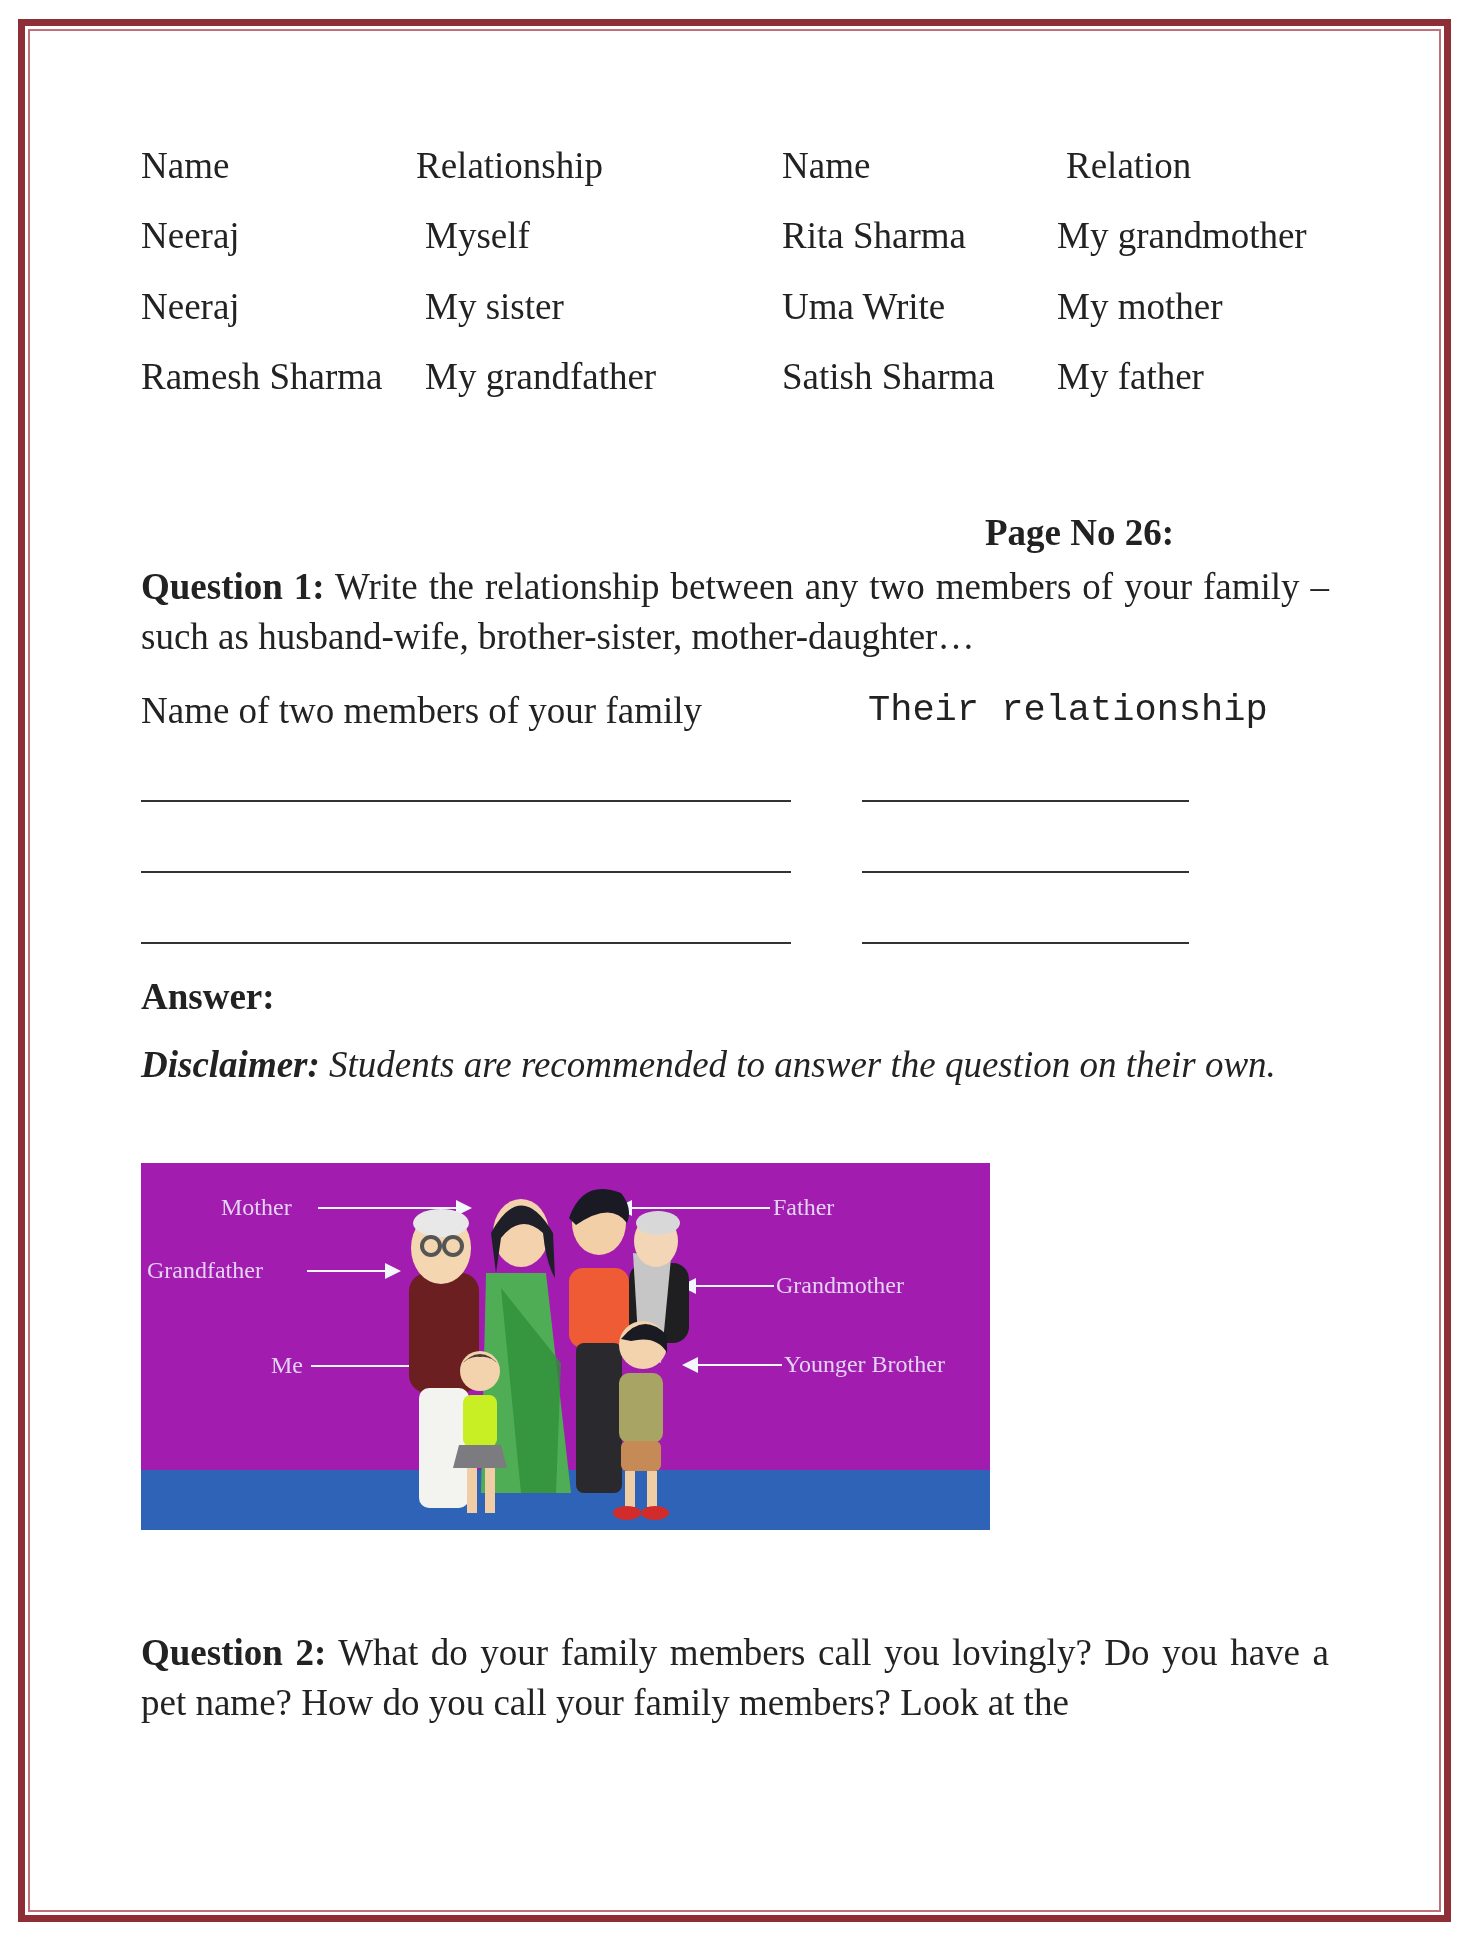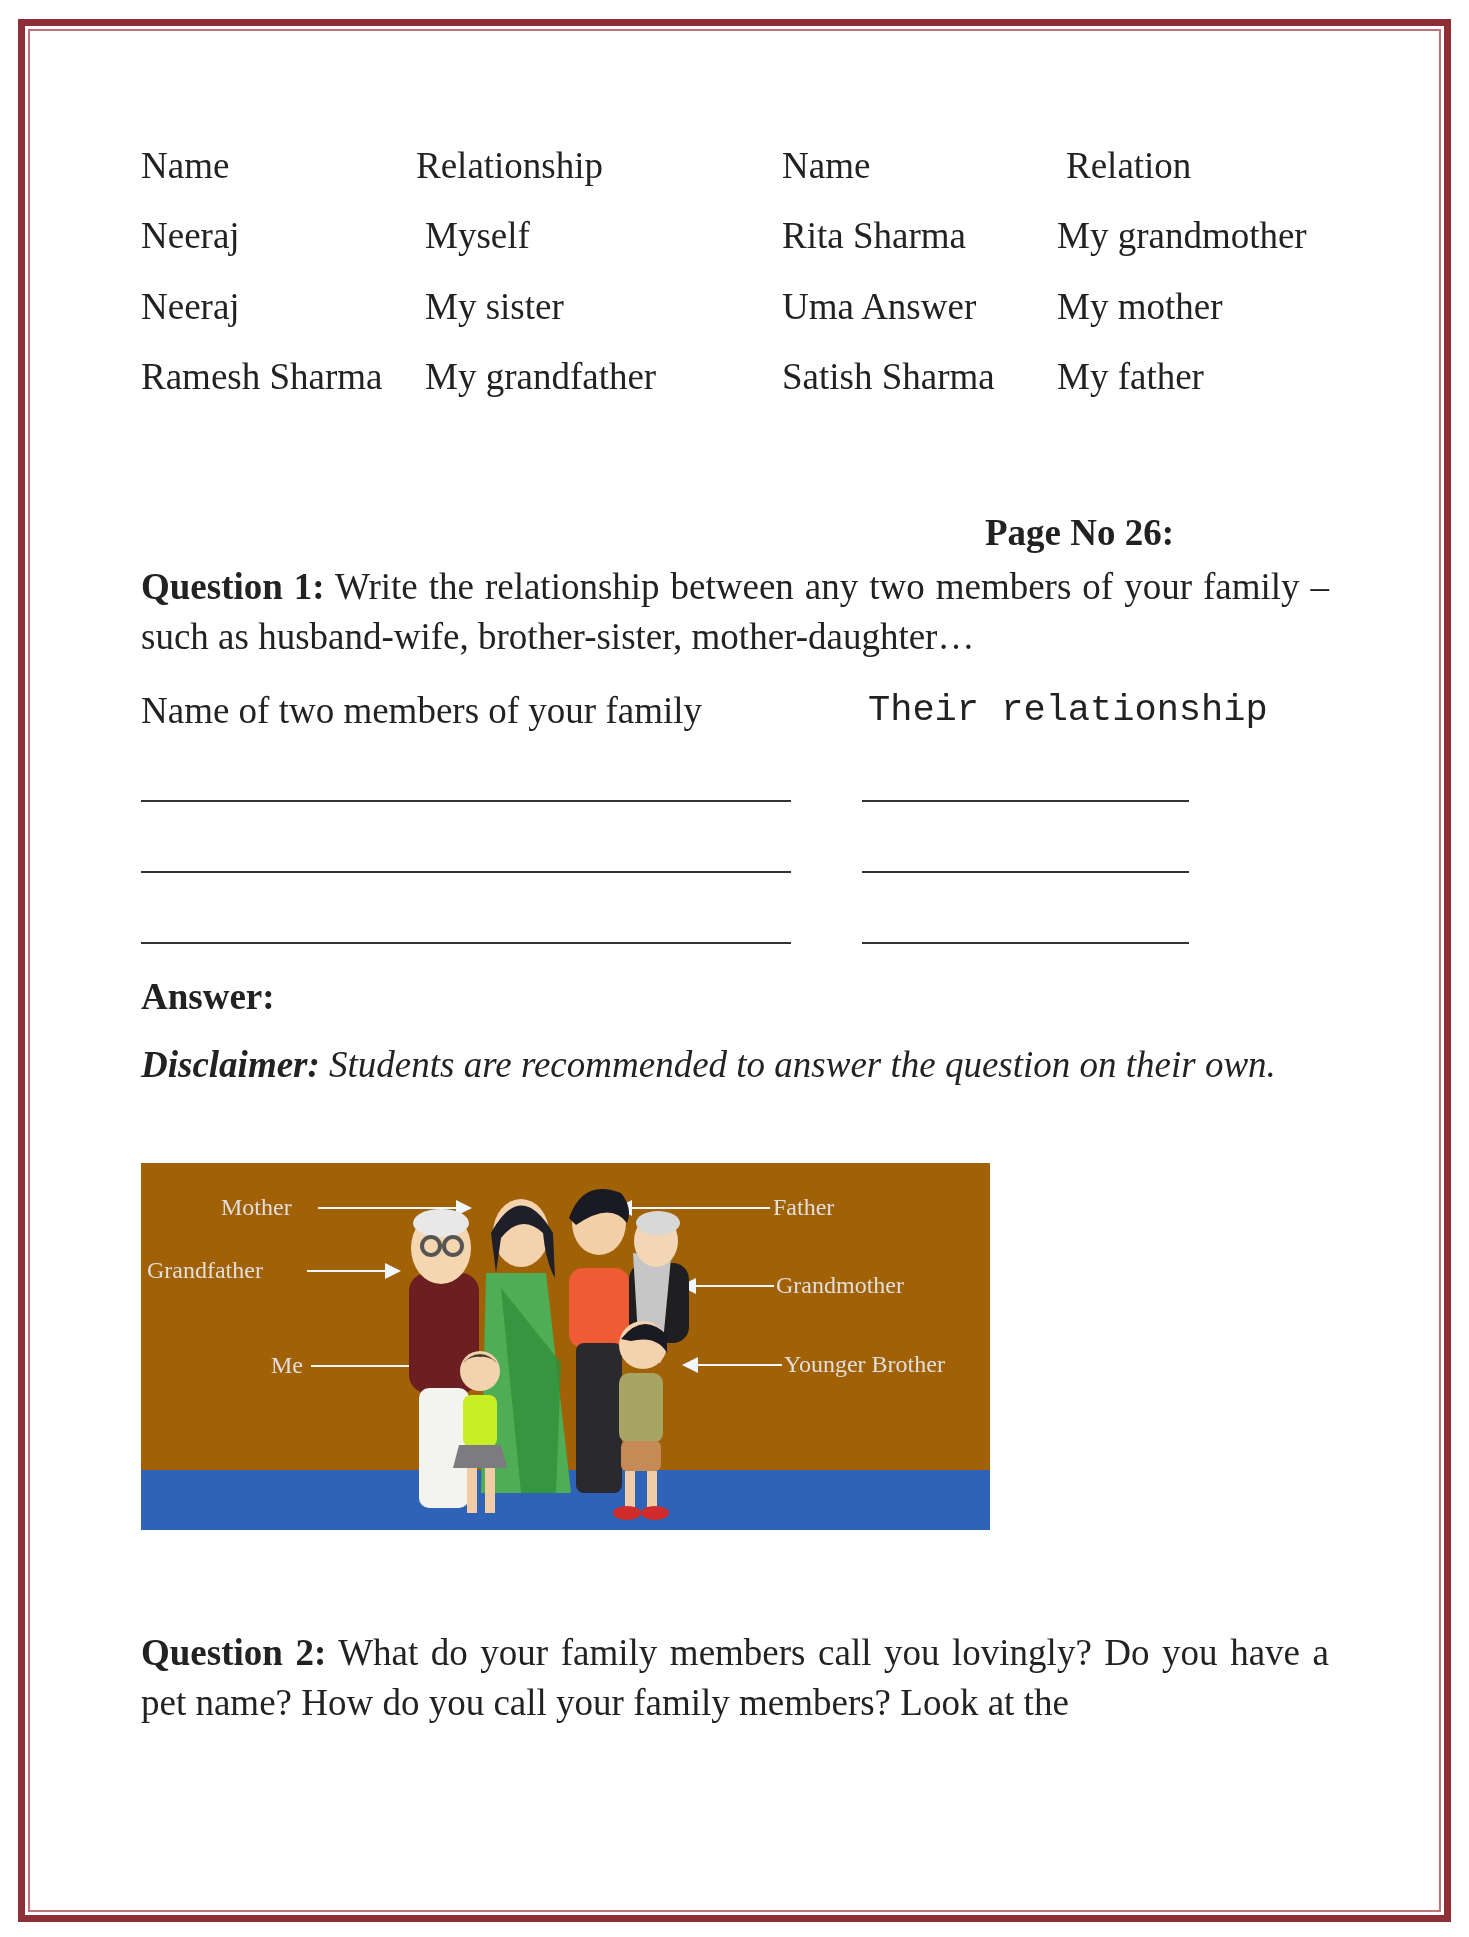--- a/index.html
+++ b/index.html
@@ -21,21 +21,21 @@
   .b { font-weight: bold; }
   .i { font-style: italic; }
   .para {
     position: absolute; left: 141px; width: 1188px;
     font-size: 37px; line-height: 50px; text-align: justify; text-align-last: left;
   }
   .para .lbl { font-weight: bold; }
   .blank { position: absolute; height: 0; border-top: 2px solid #333; }
   .figure {
     position: absolute; left: 141px; top: 1163px; width: 849px; height: 367px;
-    background: #a16207; overflow: hidden;
+    background: #a21caf; overflow: hidden;
   }
   .figure .floor { position: absolute; left: 0; right: 0; bottom: 0; height: 60px; background: #2f63b7; }
   .fig-label {
     position: absolute; color: #eef4ff; font-size: 24px; line-height: 1;
     font-family: "Liberation Serif", serif; opacity: 0.85; white-space: nowrap;
   }
   .arrow { position: absolute; height: 2px; background: #f2f6ff; }
   .arrow.r::after {
     content: ""; position: absolute; right: -14px; top: -7px;
     border-left: 16px solid #f2f6ff; border-top: 8px solid transparent; border-bottom: 8px solid transparent;
@@ -58,21 +58,21 @@
   <span class="t" style="left:782px; top:147px;">Name</span>
   <span class="t" style="left:1066px; top:147px;">Relation</span>
 
   <span class="t" style="left:141px; top:217px;">Neeraj</span>
   <span class="t" style="left:425px; top:217px;">Myself</span>
   <span class="t" style="left:782px; top:217px;">Rita Sharma</span>
   <span class="t" style="left:1057px; top:217px;">My grandmother</span>
 
   <span class="t" style="left:141px; top:288px;">Neeraj</span>
   <span class="t" style="left:425px; top:288px;">My sister</span>
-  <span class="t" style="left:782px; top:288px;">Uma Answer</span>
+  <span class="t" style="left:782px; top:288px;">Uma Write</span>
   <span class="t" style="left:1057px; top:288px;">My mother</span>
 
   <span class="t" style="left:141px; top:358px;">Ramesh Sharma</span>
   <span class="t" style="left:425px; top:358px;">My grandfather</span>
   <span class="t" style="left:782px; top:358px;">Satish Sharma</span>
   <span class="t" style="left:1057px; top:358px;">My father</span>
 </div>
 
 <div class="t b" style="left:0; width:1174px; text-align:right; top:514px;">Page No 26:</div>
 

